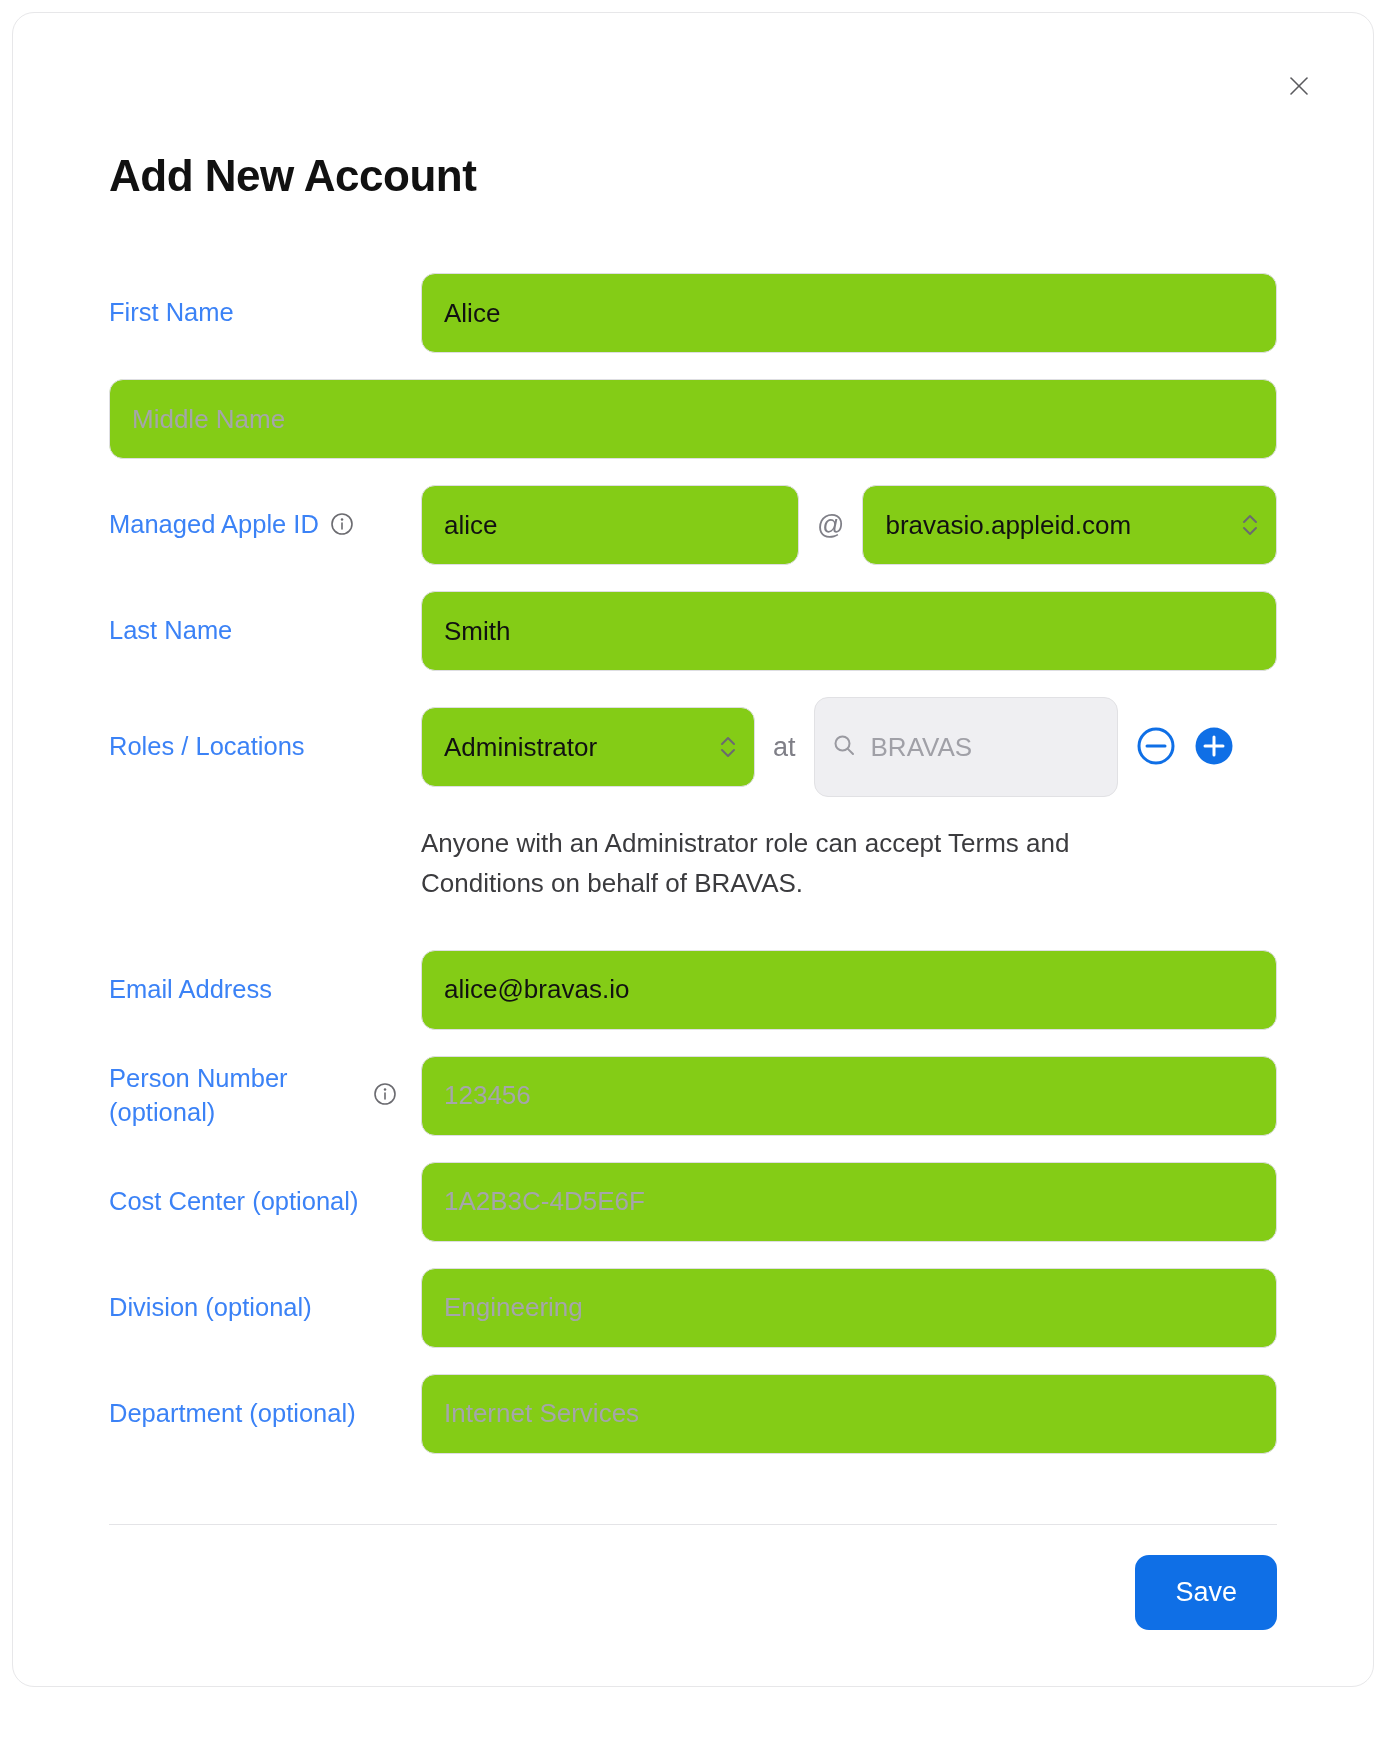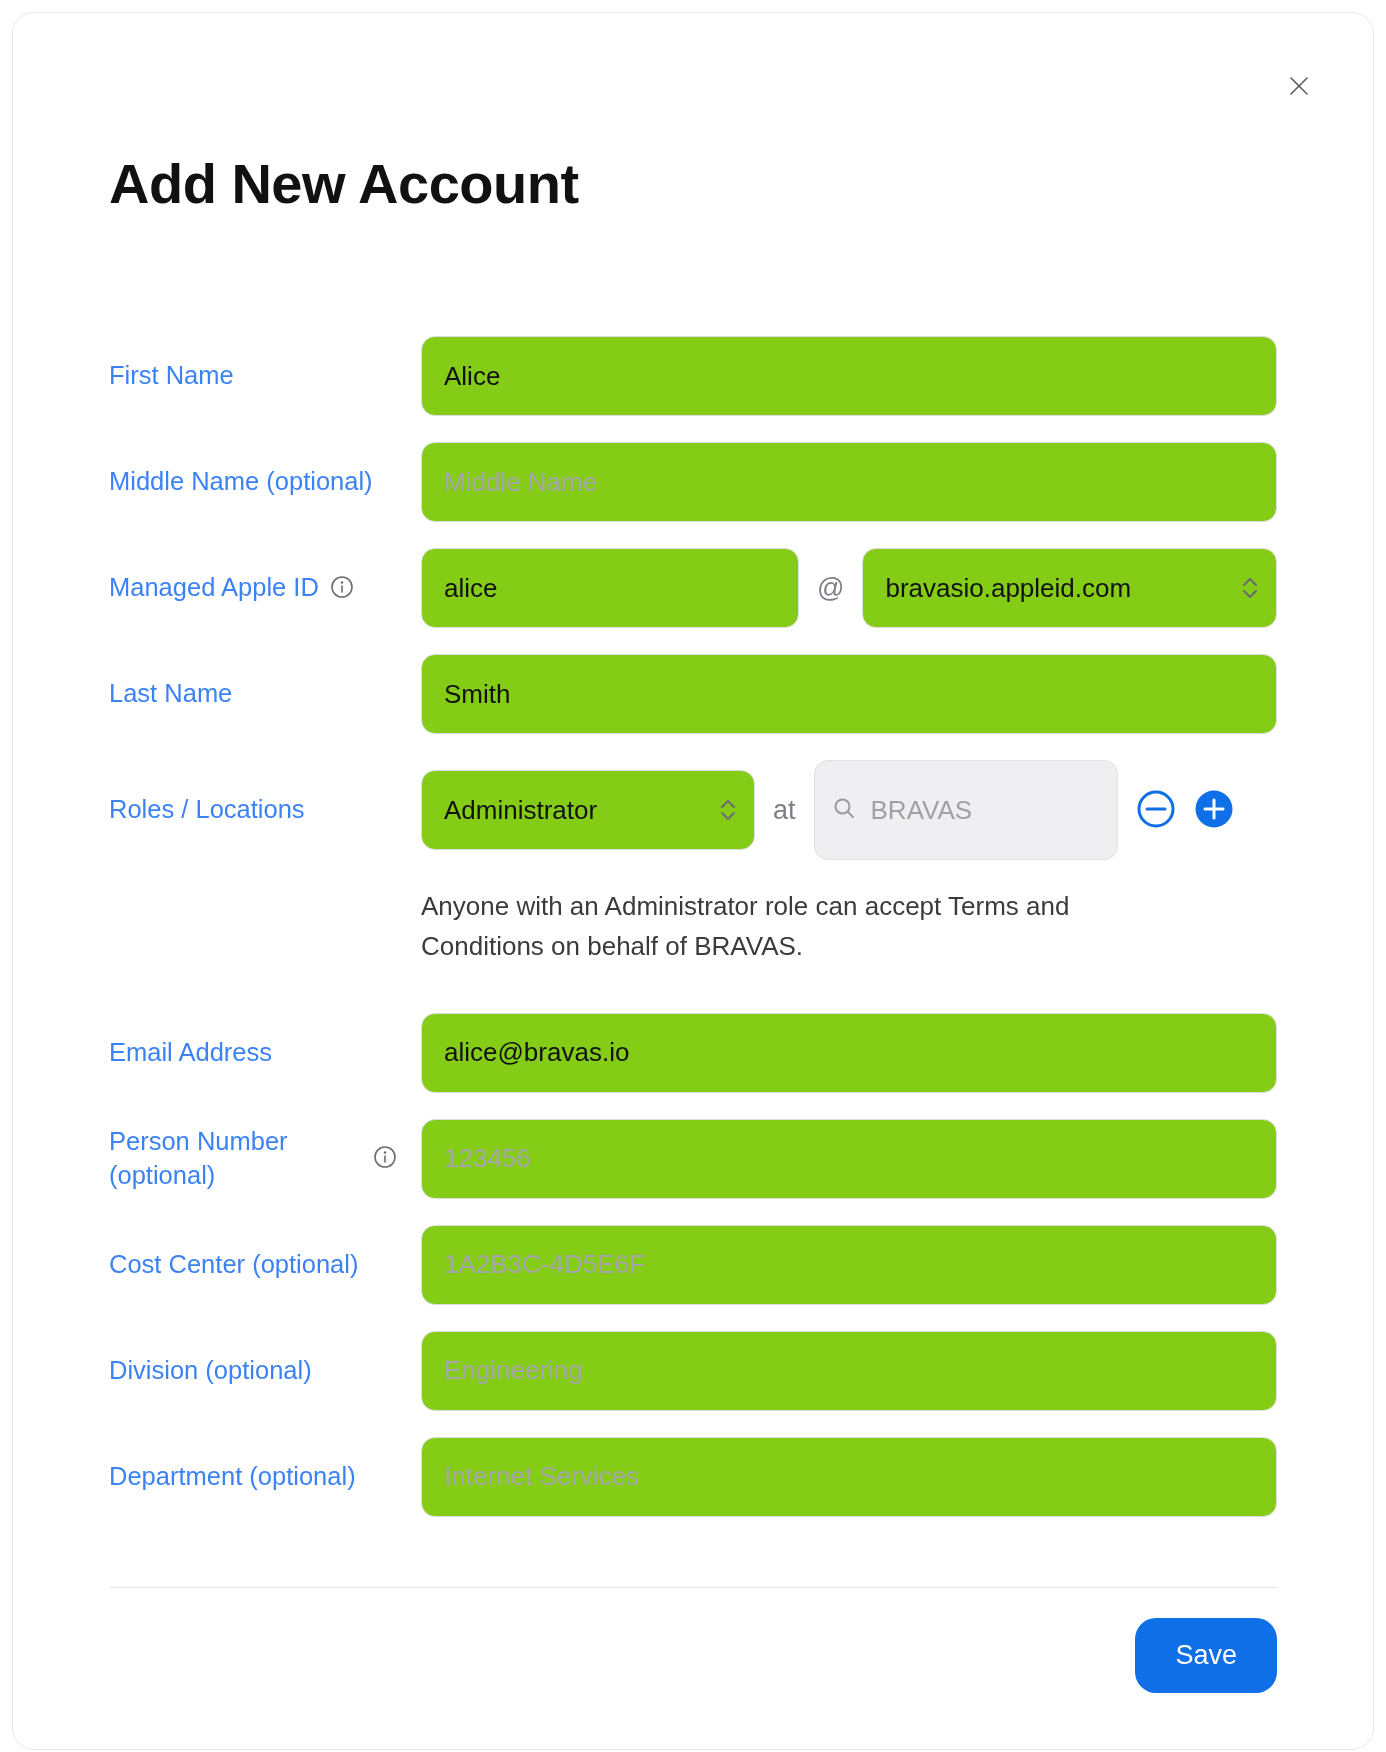--- a/index.html
+++ b/index.html
@@ -29,26 +29,26 @@
       display: flex;
       align-items: center;
       justify-content: center;
       background: none;
       border: none;
       cursor: pointer;
       color: #5a5a5e;
     }
     .close-btn svg { width: 24px; height: 24px; }
     h1.title {
-      font-size: 56px;
+      font-size: 44px;
       font-weight: 700;
       letter-spacing: -0.5px;
       color: #111;
       margin-top: 78px;
-      margin-bottom: 120px;
+      margin-bottom: 72px;
     }
     .form-row {
       display: flex;
       align-items: center;
       margin-bottom: 26px;
       gap: 14px;
     }
     .label-col {
       width: 298px;
       flex: 0 0 298px;
@@ -162,21 +162,21 @@
     .footer {
       display: flex;
       justify-content: flex-end;
     }
     .save-btn {
       background: #0f6fe6;
       color: #fff;
       font-size: 27px;
       font-weight: 500;
       border: none;
-      border-radius: 21px;
+      border-radius: 14px;
       padding: 22px 40px;
       cursor: pointer;
     }
   </style>
 </head>
 <body>
 
 <div class="modal">
 
   <button class="close-btn">
@@ -193,23 +193,20 @@
   <div class="form-row">
     <div class="label-col">
         <span class="label-text">First Name</span>
       </div>
     <div class="control-col">
       <input class="text-input" type="text" value="Alice" style="">
     </div>
   </div>
 
   <div class="form-row">
-    <div class="label-col">
-        <span class="label-text">Middle Name (optional)</span>
-      </div>
     <div class="control-col">
       <input class="text-input" type="text" placeholder="Middle Name" style="">
     </div>
   </div>
 
   <div class="form-row">
     <div class="label-col">
       <span class="label-text">Managed Apple ID</span>
       <button class="info-btn">
         <span>

